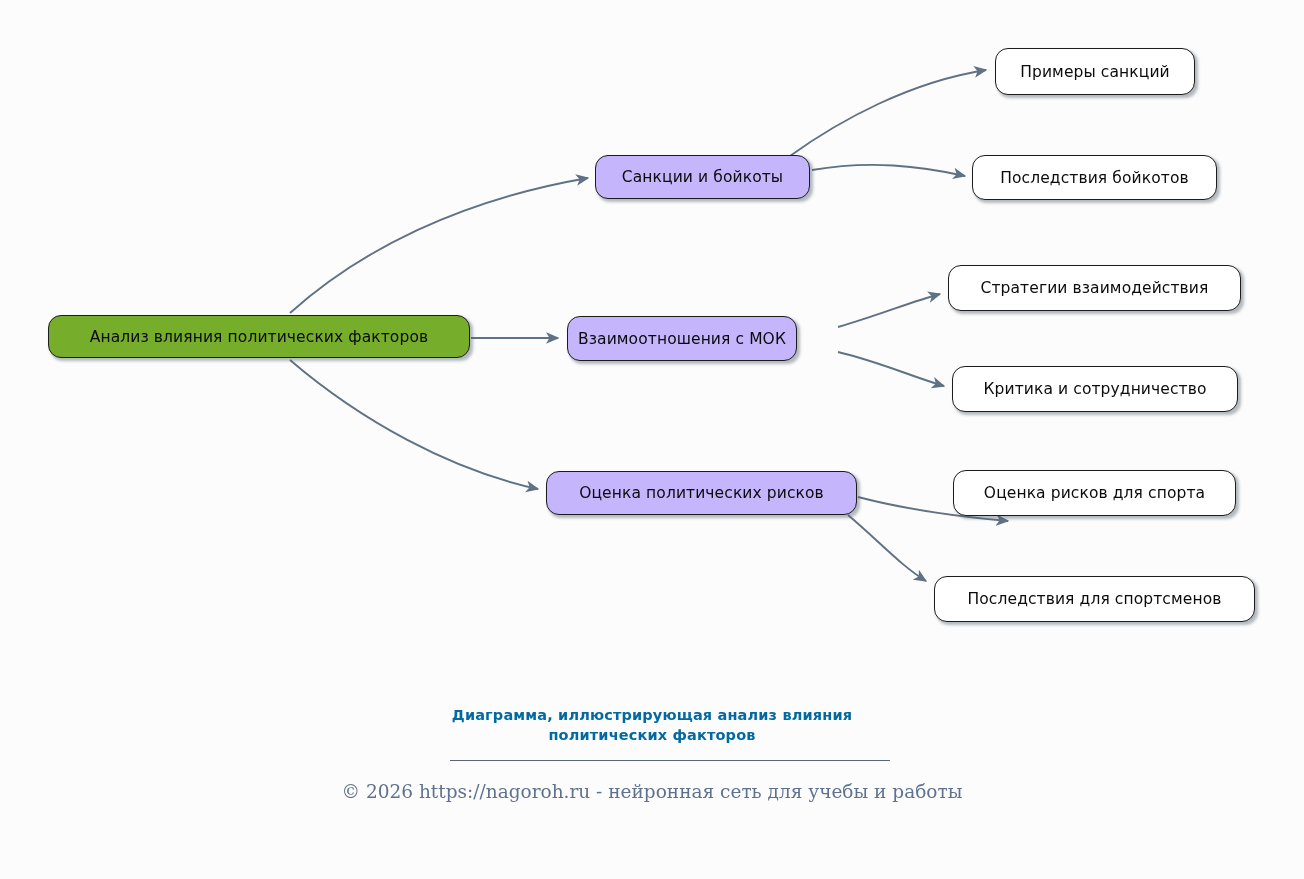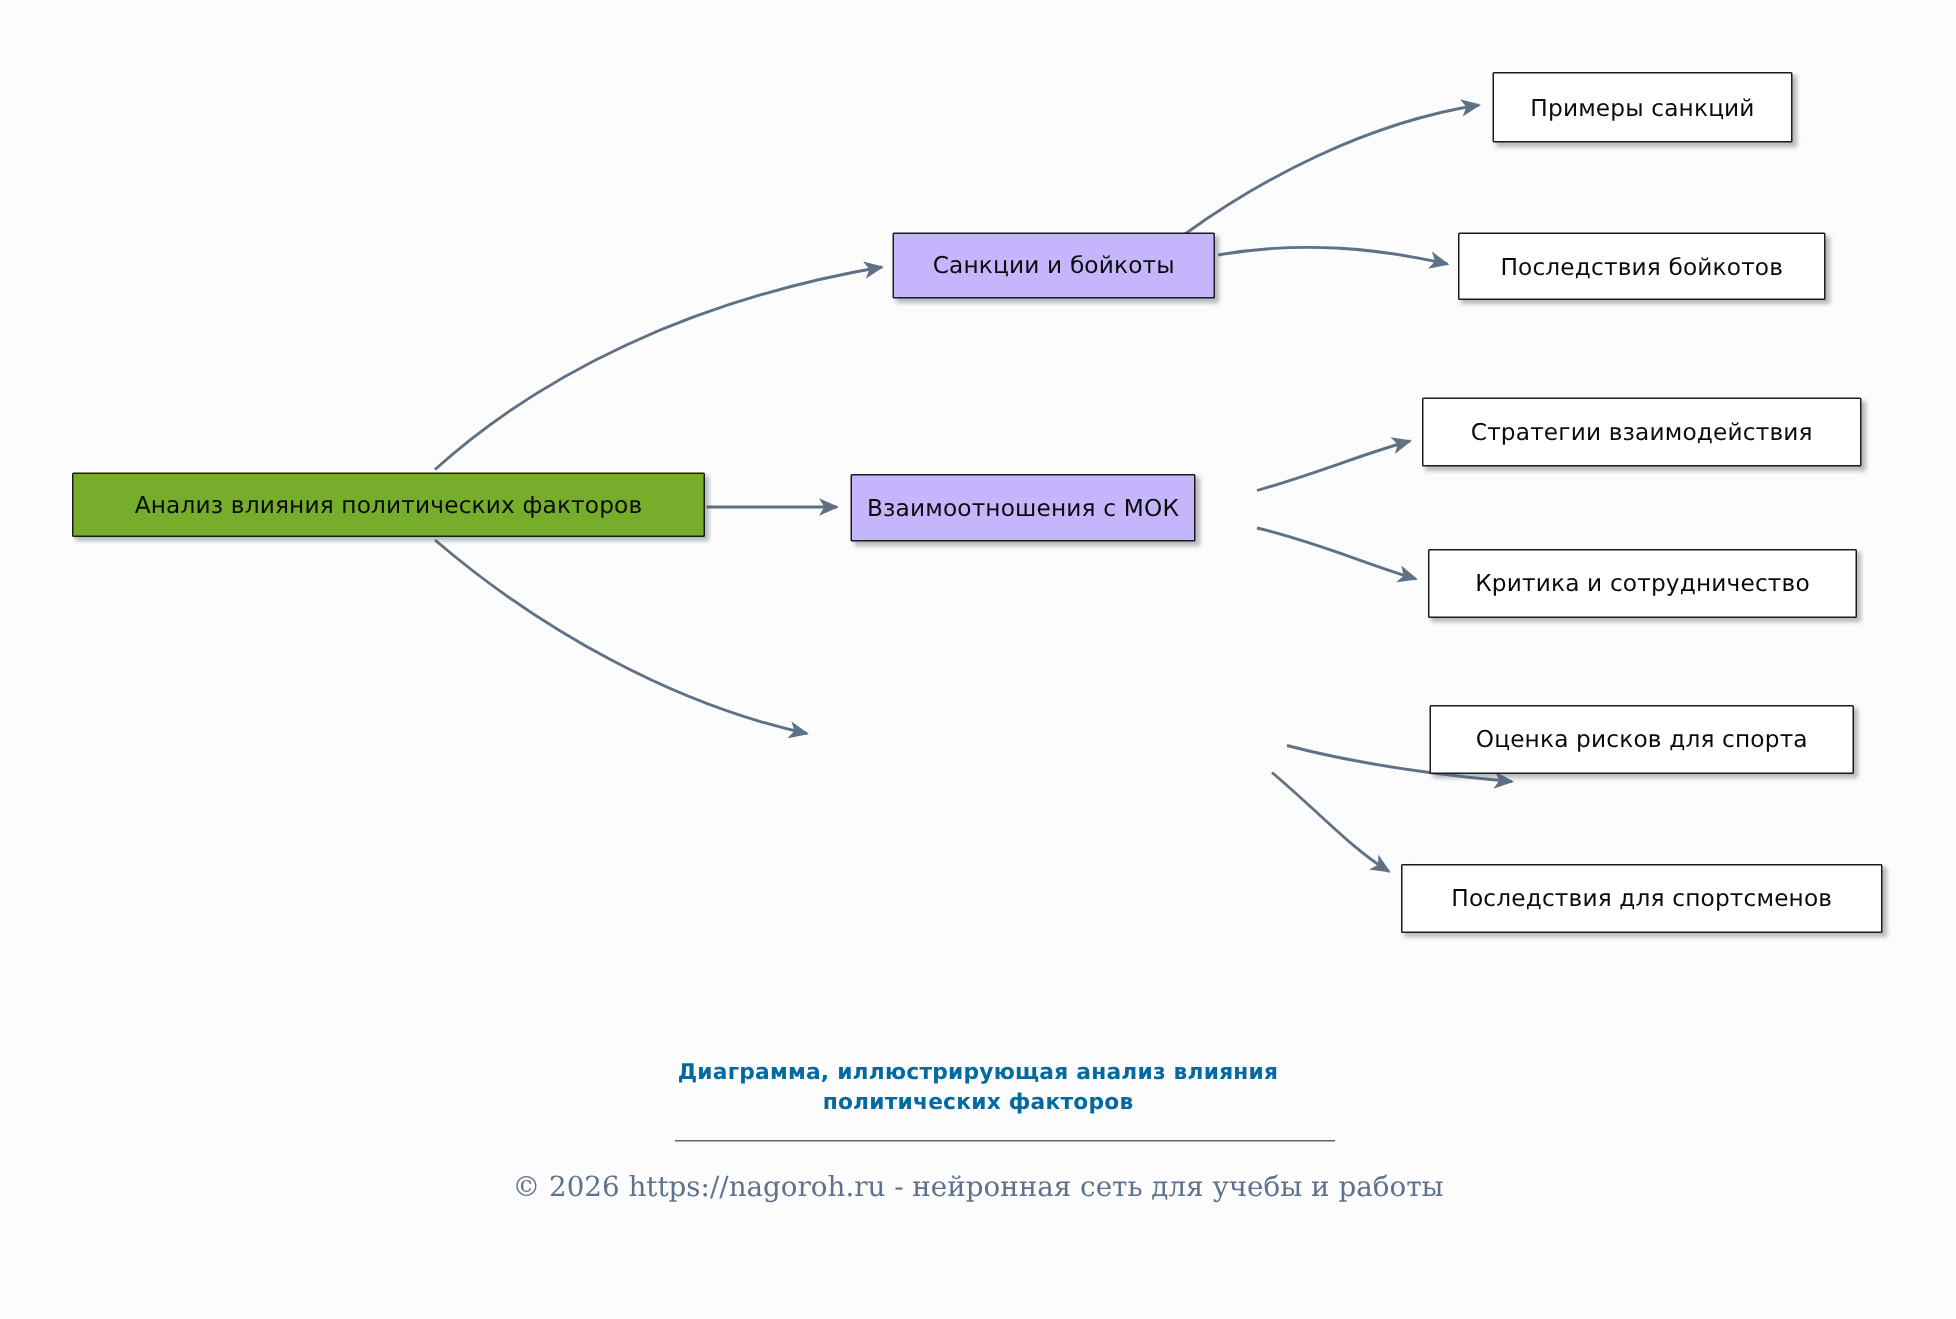--- a/index.html
+++ b/index.html
@@ -23,21 +23,21 @@
     height: 879px;
     pointer-events: none;
   }
   .node {
     position: absolute;
     box-sizing: border-box;
     display: flex;
     align-items: center;
     justify-content: center;
     border: 1.6px solid #1c1c1c;
-    border-radius: 1px;
+    border-radius: 13px;
     font-size: 15.5px;
     color: #0b0b0b;
     white-space: nowrap;
     letter-spacing: 0.1px;
     box-shadow: 2.5px 2.5px 3px rgba(80, 92, 104, 0.42);
     z-index: 3;
   }
   .node-root {
     background: #76ad2b;
   }
@@ -112,20 +112,23 @@
   </div>
 
   <div class="node node-branch" style="left:595px; top:155px; width:215px; height:44px;">
     <span>Санкции и бойкоты</span>
   </div>
 
   <div class="node node-branch" style="left:567px; top:316px; width:230px; height:45px;">
     <span>Взаимоотношения с МОК</span>
   </div>
 
+  <div class="node node-branch" style="left:546px; top:471px; width:311px; height:44px;">
+    <span>Оценка политических рисков</span>
+  </div>
 
   <div class="node node-leaf" style="left:995px; top:48px; width:200px; height:47px;">
     <span>Примеры санкций</span>
   </div>
 
   <div class="node node-leaf" style="left:972px; top:155px; width:245px; height:45px;">
     <span>Последствия бойкотов</span>
   </div>
 
   <div class="node node-leaf" style="left:948px; top:265px; width:293px; height:46px;">

